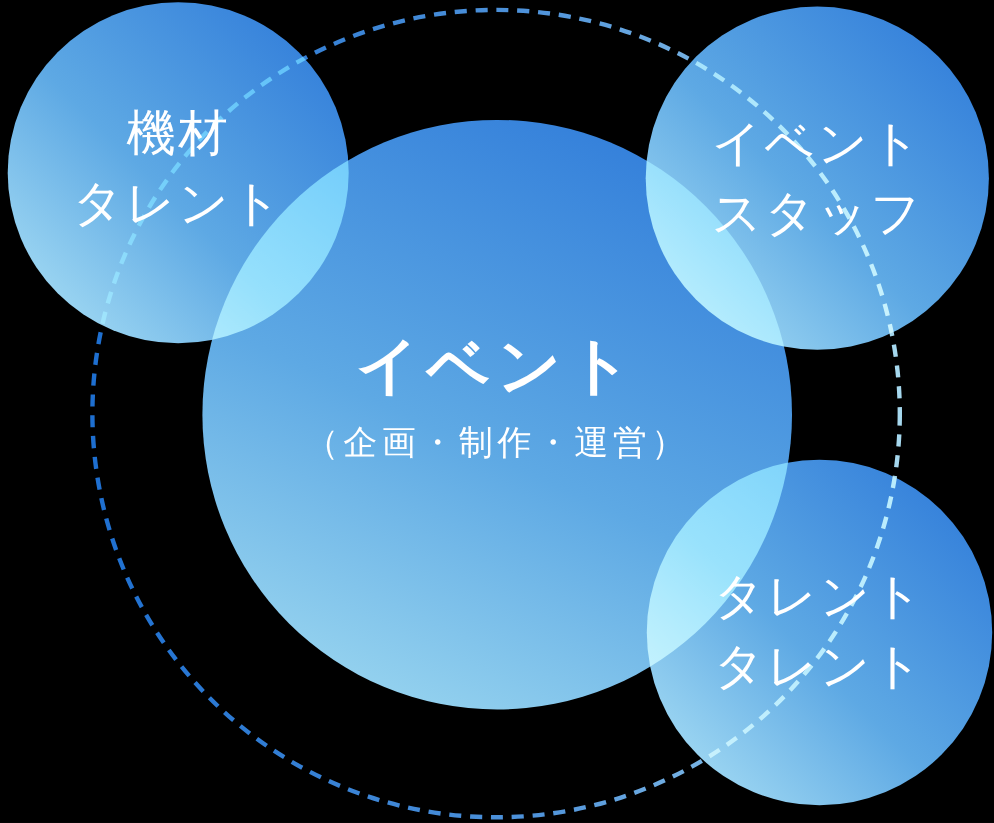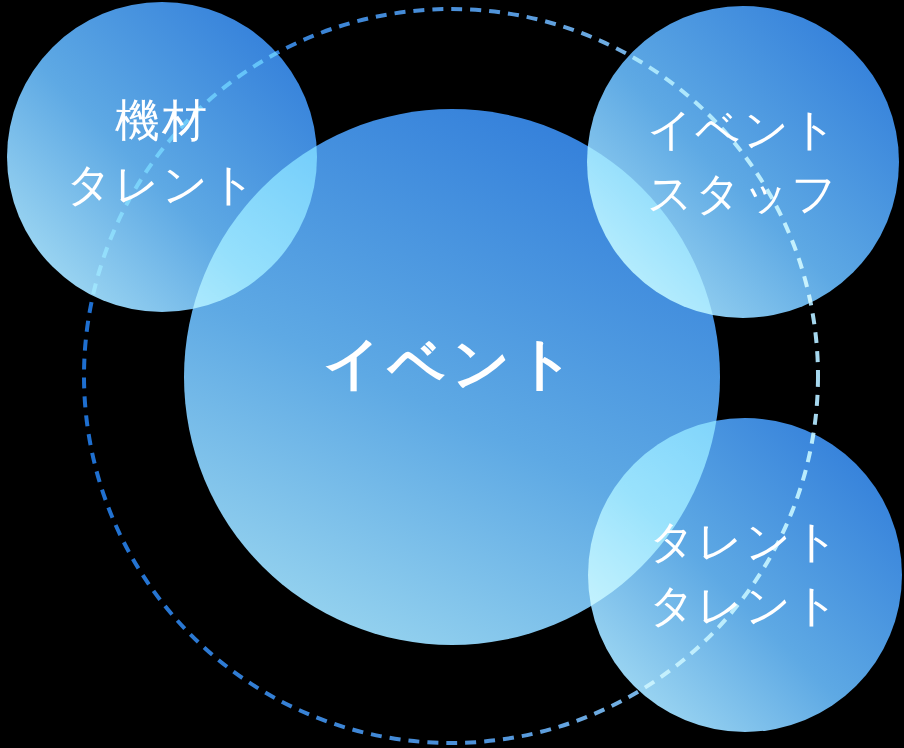--- a/index.html
+++ b/index.html
@@ -87,20 +87,21 @@
   </div>
 
   <div class="circle sat circle-tr">
     <span class="line">イベント</span>
     <span class="line">スタッフ</span>
   </div>
 
   <div class="circle circle-center">
     <div class="center-content">
       <div class="center-title">イベント</div>
+      <div class="center-subtitle">（企画・制作・運営）</div>
     </div>
   </div>
 
 
   <div class="circle sat circle-br">
     <span class="line">タレント</span>
     <span class="line">タレント</span>
   </div>
 
 </div>

